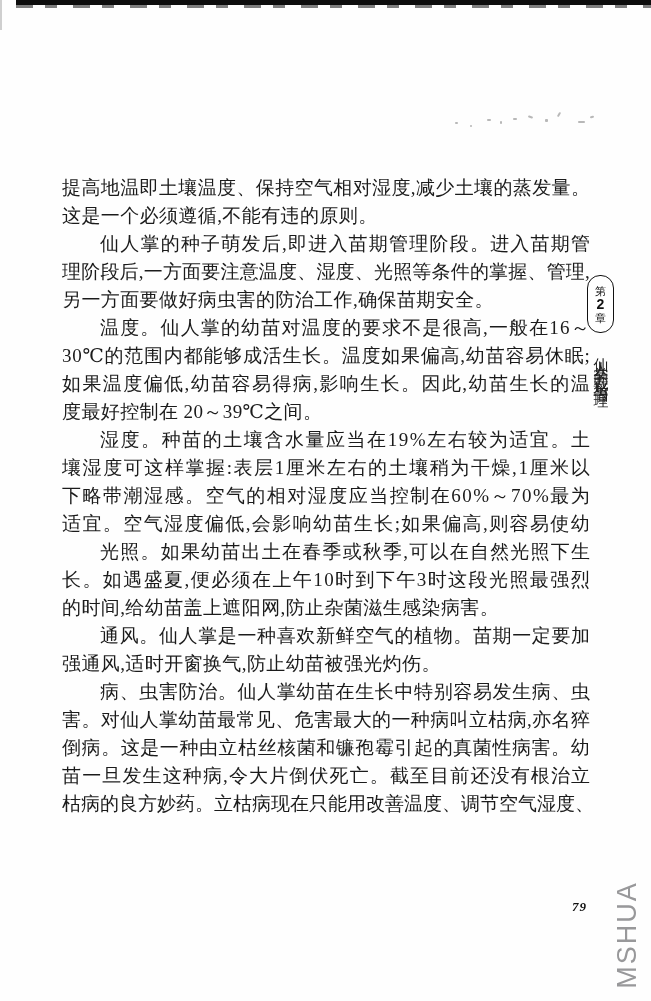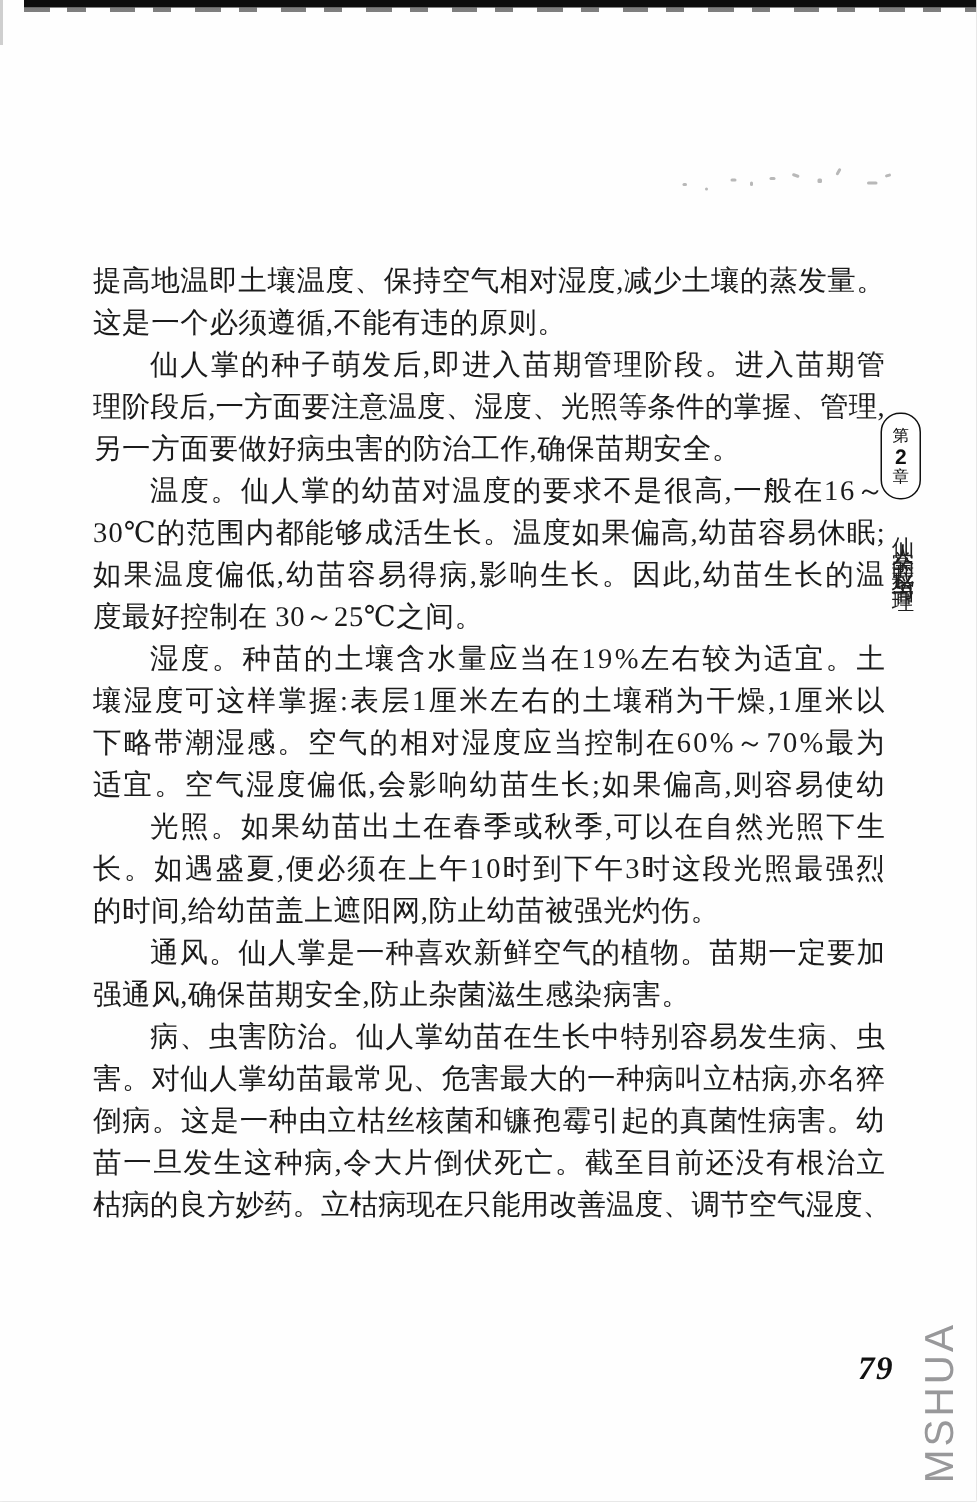--- a/index.html
+++ b/index.html
@@ -37,21 +37,21 @@
   }
   .chapter-badge .zi{font-size:11px;line-height:12px;}
   .chapter-badge .num{font-size:14px;line-height:15px;font-weight:bold;font-family:"Liberation Sans",sans-serif;}
   .chapter-title{
     position:absolute;left:591px;top:346px;height:180px;
     writing-mode:vertical-rl;text-orientation:upright;
     font-size:15px;letter-spacing:4.5px;color:#1d1d1d;
   }
   
   .page-number{
-    position:absolute;left:572px;top:899px;font-size:22px;color:#111;
+    position:absolute;left:572px;top:899px;font-size:13px;color:#111;
     font-style:italic;font-weight:600;letter-spacing:1px;
   }
   .watermark{
     position:absolute;left:627px;top:935px;
     transform:translate(-50%,-50%) rotate(-90deg);
     font-family:"Liberation Sans","DejaVu Sans",sans-serif;
     font-size:27px;color:#98989a;letter-spacing:2px;white-space:nowrap;
   }
 </style>
 </head>
@@ -246,21 +246,21 @@
         <span>因</span>
         <span>此</span>
         <span>,</span>
         <span>幼</span>
         <span>苗</span>
         <span>生</span>
         <span>长</span>
         <span>的</span>
         <span>温</span>
       </div>
-      <div class="line">度最好控制在 30～25℃之间。</div>
+      <div class="line">度最好控制在 20～39℃之间。</div>
       <div class="line full indent">
         <span>湿</span>
         <span>度</span>
         <span>。</span>
         <span>种</span>
         <span>苗</span>
         <span>的</span>
         <span>土</span>
         <span>壤</span>
         <span>含</span>
@@ -421,21 +421,21 @@
         <span>3</span>
         <span>时</span>
         <span>这</span>
         <span>段</span>
         <span>光</span>
         <span>照</span>
         <span>最</span>
         <span>强</span>
         <span>烈</span>
       </div>
-      <div class="line">的时间,给幼苗盖上遮阳网,防止幼苗被强光灼伤。</div>
+      <div class="line">的时间,给幼苗盖上遮阳网,防止杂菌滋生感染病害。</div>
       <div class="line full indent">
         <span>通</span>
         <span>风</span>
         <span>。</span>
         <span>仙</span>
         <span>人</span>
         <span>掌</span>
         <span>是</span>
         <span>一</span>
         <span>种</span>
@@ -449,21 +449,21 @@
         <span>植</span>
         <span>物</span>
         <span>。</span>
         <span>苗</span>
         <span>期</span>
         <span>一</span>
         <span>定</span>
         <span>要</span>
         <span>加</span>
       </div>
-      <div class="line">强通风,确保苗期安全,防止杂菌滋生感染病害。</div>
+      <div class="line">强通风,适时开窗换气,防止幼苗被强光灼伤。</div>
       <div class="line full indent">
         <span>病</span>
         <span>、</span>
         <span>虫</span>
         <span>害</span>
         <span>防</span>
         <span>治</span>
         <span>。</span>
         <span>仙</span>
         <span>人</span>

